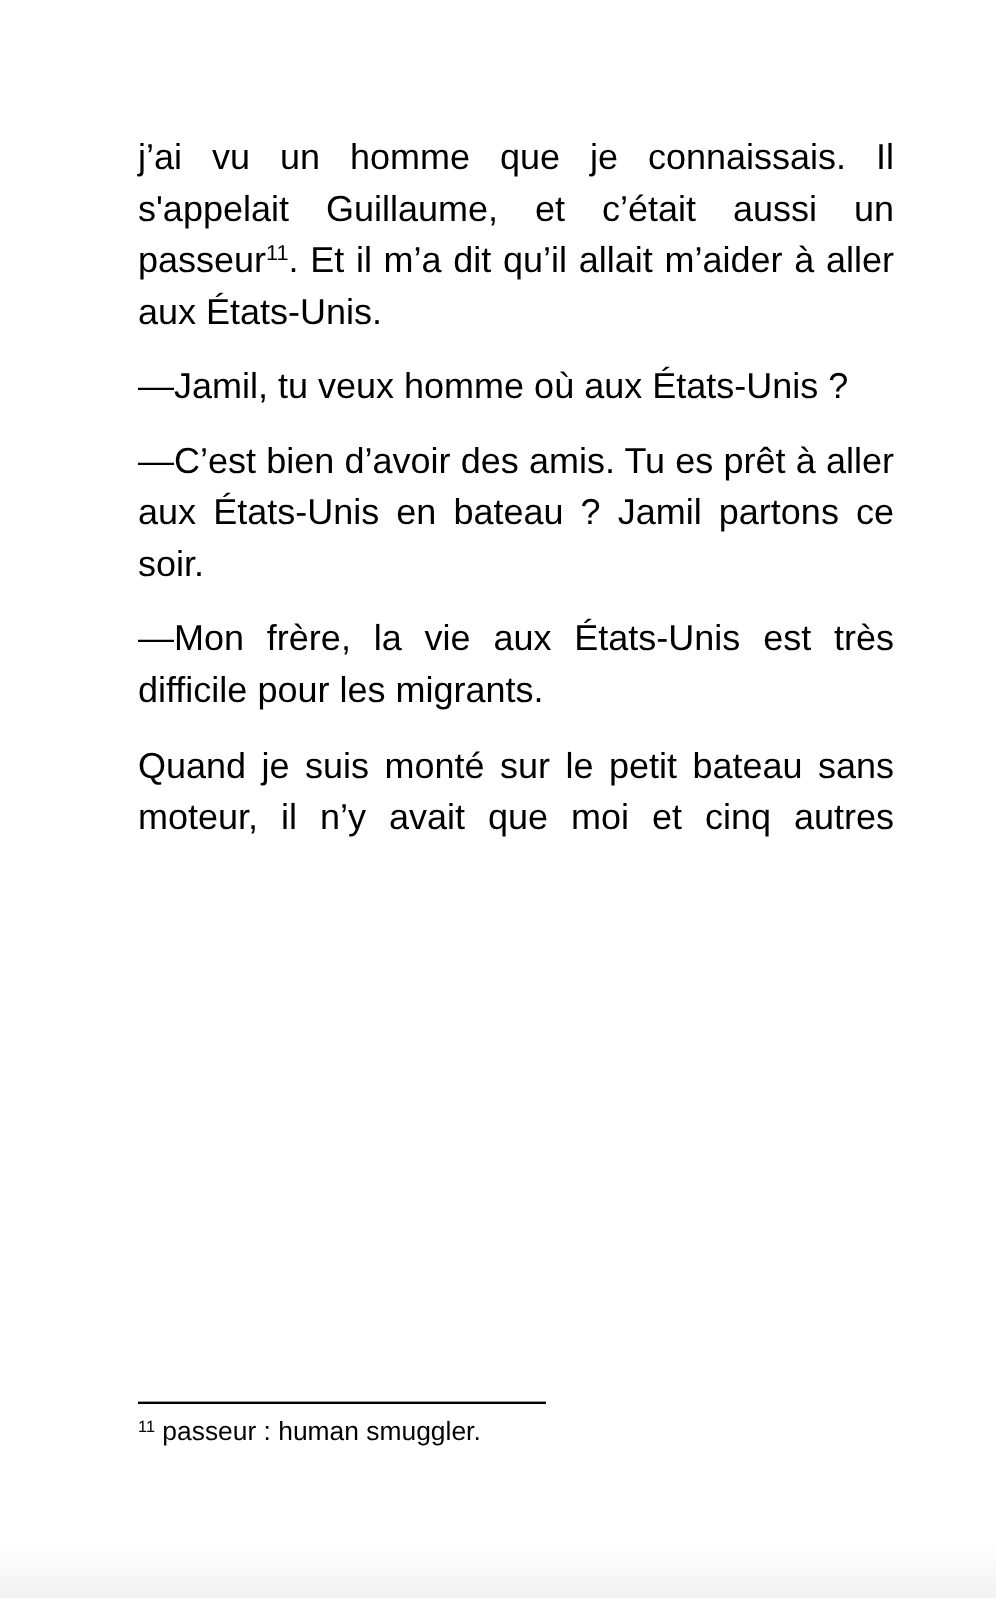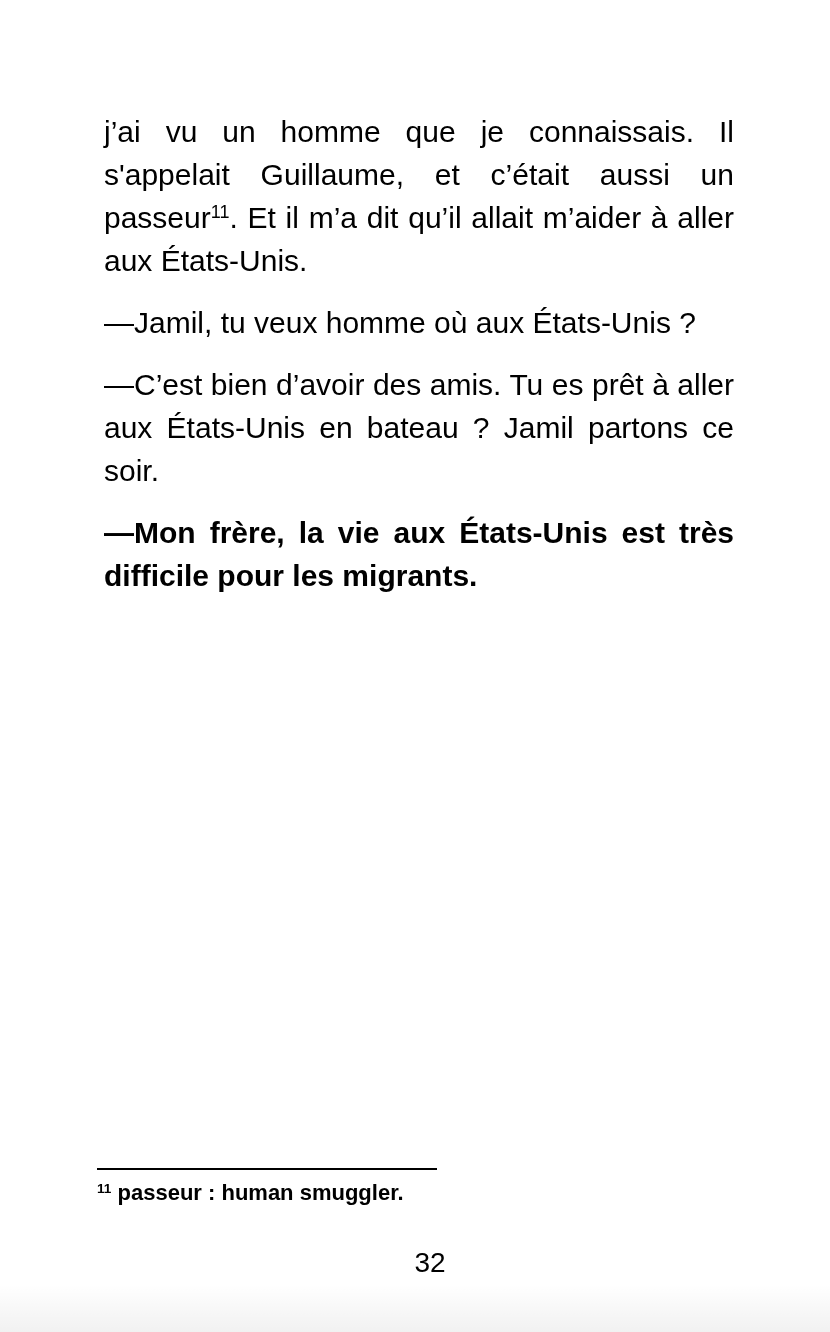--- a/index.html
+++ b/index.html
@@ -11,52 +11,50 @@
     position: relative;
     width: 830px;
     height: 1332px;
     background: #ffffff;
     color: #000000;
     font-family: "Liberation Sans", sans-serif;
     overflow: hidden;
   }
   .text-block {
     position: absolute;
-    left: 104px;
+    left: 115px;
     top: 110px;
     width: 630px;
     font-size: 30px;
     line-height: 43px;
     color: #000000;
   }
   .para {
     margin: 0 0 19px 0;
     text-align: justify;
     text-justify: inter-word;
   }
   .para.extra-gap {
     margin-bottom: 20px;
-    font-weight: bold;
   }
   .para.continues {
     text-align-last: justify;
   }
   sup.fn-ref {
     font-size: 0.6em;
     line-height: 0;
     vertical-align: baseline;
     position: relative;
     top: -0.55em;
   }
   .footnote-area {
     position: absolute;
-    left: 97px;
+    left: 115px;
     top: 1168px;
     width: 630px;
-    font-weight: bold;
   }
   .footnote-divider {
     width: 340px;
     height: 0;
     border-top: 2px solid #000000;
     margin: 0 0 9px 0;
   }
   .footnote-text {
     font-size: 22px;
     line-height: 28px;
@@ -96,25 +94,25 @@
 
     <p class="para">—Jamil, tu veux homme où aux États-Unis ?</p>
 
 
     <p class="para">—C’est bien d’avoir des amis. Tu es prêt à aller aux États-Unis en bateau ? Jamil partons ce soir.</p>
 
 
 
     <p class="para extra-gap">—Mon frère, la vie aux États-Unis est très difficile pour les migrants.</p>
 
+    <p class="para continues">Quand je suis monté sur le petit bateau sans moteur, il n’y avait que moi et cinq autres</p>
 
   </div>
 
   <div class="footnote-area">
     <div class="footnote-divider"></div>
     <div class="footnote-text"><sup class="fn-ref">11</sup><span> passeur : human smuggler.</span></div>
   </div>
 
-  <div class="page-number">32</div>
 
   <div class="page-edge-shadow"></div>
 
 </div>
 
 </body></html>

